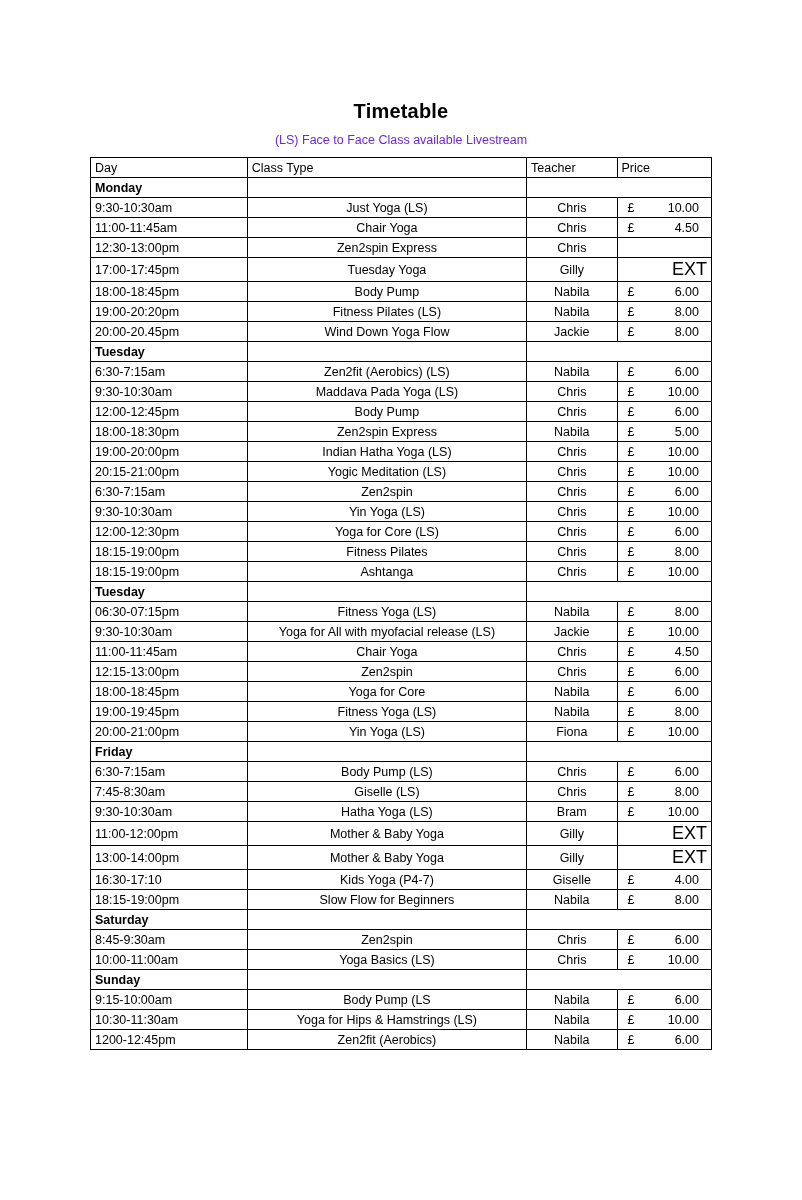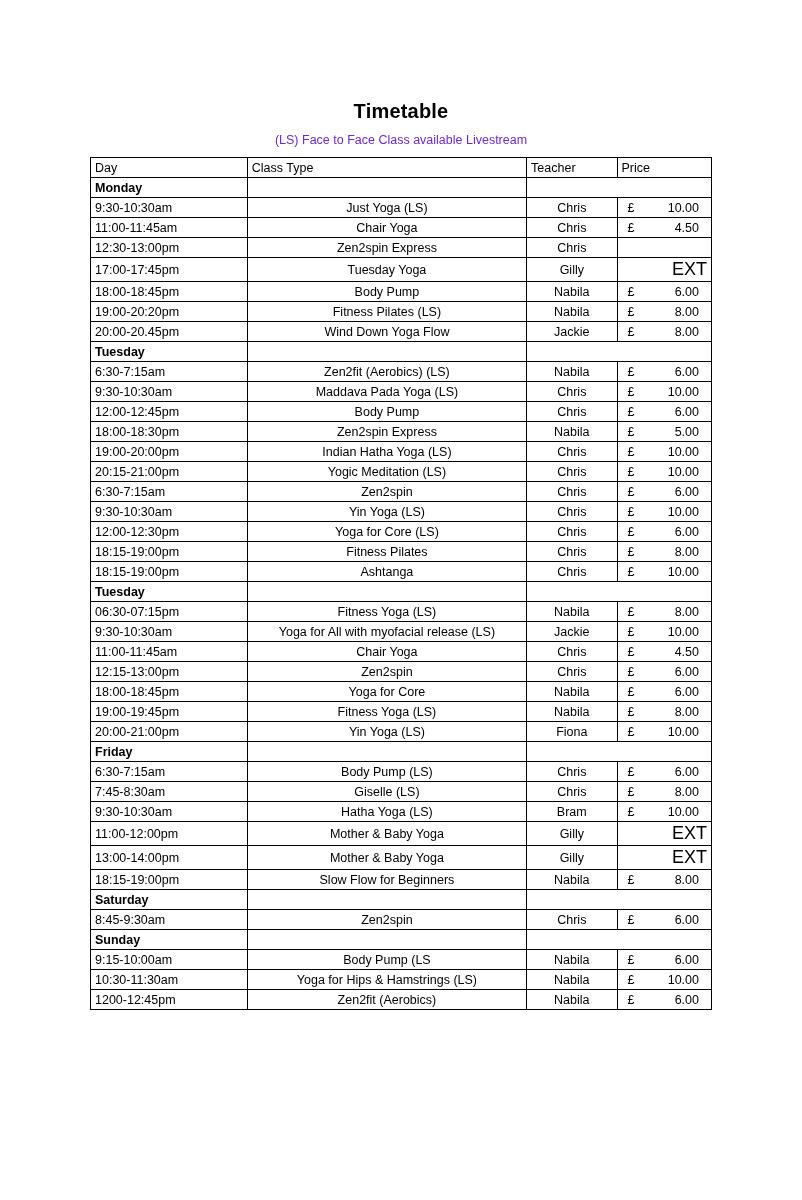--- a/index.html
+++ b/index.html
@@ -452,20 +452,31 @@
         </tr>
         <tr class="class-row">
           <td class="day-cell">13:00-14:00pm</td>
           <td class="class-cell">Mother &amp; Baby Yoga</td>
           <td class="teacher-cell">Gilly</td>
           <td class="price-cell">
             <div class="price-ext">EXT</div>
           </td>
         </tr>
         <tr class="class-row">
+          <td class="day-cell">16:30-17:10</td>
+          <td class="class-cell">Kids Yoga (P4-7)</td>
+          <td class="teacher-cell">Giselle</td>
+          <td class="price-cell">
+            <div class="price-wrap">
+              <span class="sym">£</span>
+              <span class="amt">4.00</span>
+            </div>
+          </td>
+        </tr>
+        <tr class="class-row">
           <td class="day-cell">18:15-19:00pm</td>
           <td class="class-cell">Slow Flow for Beginners</td>
           <td class="teacher-cell">Nabila</td>
           <td class="price-cell">
             <div class="price-wrap">
               <span class="sym">£</span>
               <span class="amt">8.00</span>
             </div>
           </td>
         </tr>
@@ -476,20 +487,31 @@
           <td class="price-cell" style="border-left: none;"></td>
         </tr>
         <tr class="class-row">
           <td class="day-cell">8:45-9:30am</td>
           <td class="class-cell">Zen2spin</td>
           <td class="teacher-cell">Chris</td>
           <td class="price-cell">
             <div class="price-wrap">
               <span class="sym">£</span>
               <span class="amt">6.00</span>
+            </div>
+          </td>
+        </tr>
+        <tr class="class-row">
+          <td class="day-cell">10:00-11:00am</td>
+          <td class="class-cell">Yoga Basics (LS)</td>
+          <td class="teacher-cell">Chris</td>
+          <td class="price-cell">
+            <div class="price-wrap">
+              <span class="sym">£</span>
+              <span class="amt">10.00</span>
             </div>
           </td>
         </tr>
         <tr class="day-header">
           <td class="day-cell">Sunday</td>
           <td class="class-cell blank-cell"></td>
           <td class="teacher-cell" style="border-right: none;"></td>
           <td class="price-cell" style="border-left: none;"></td>
         </tr>
         <tr class="class-row">

